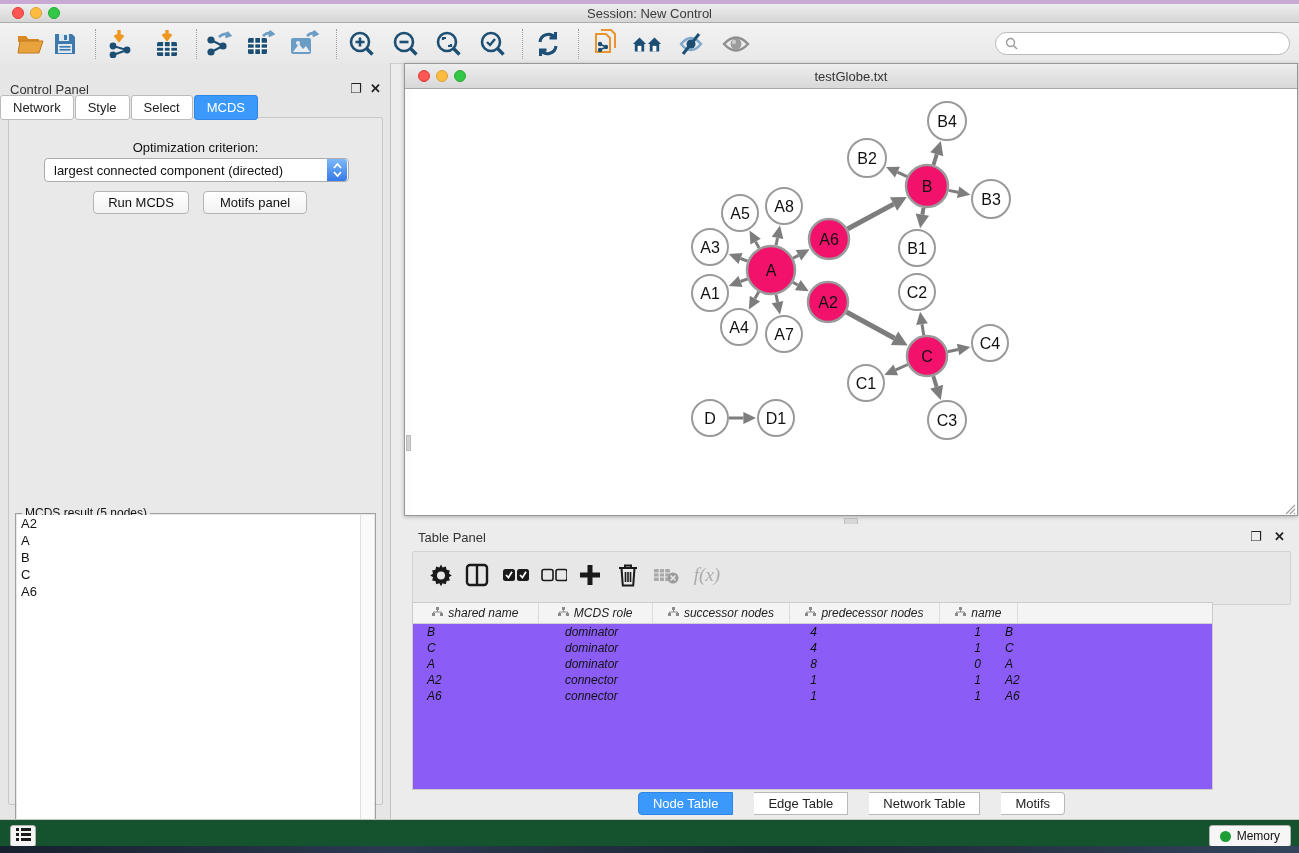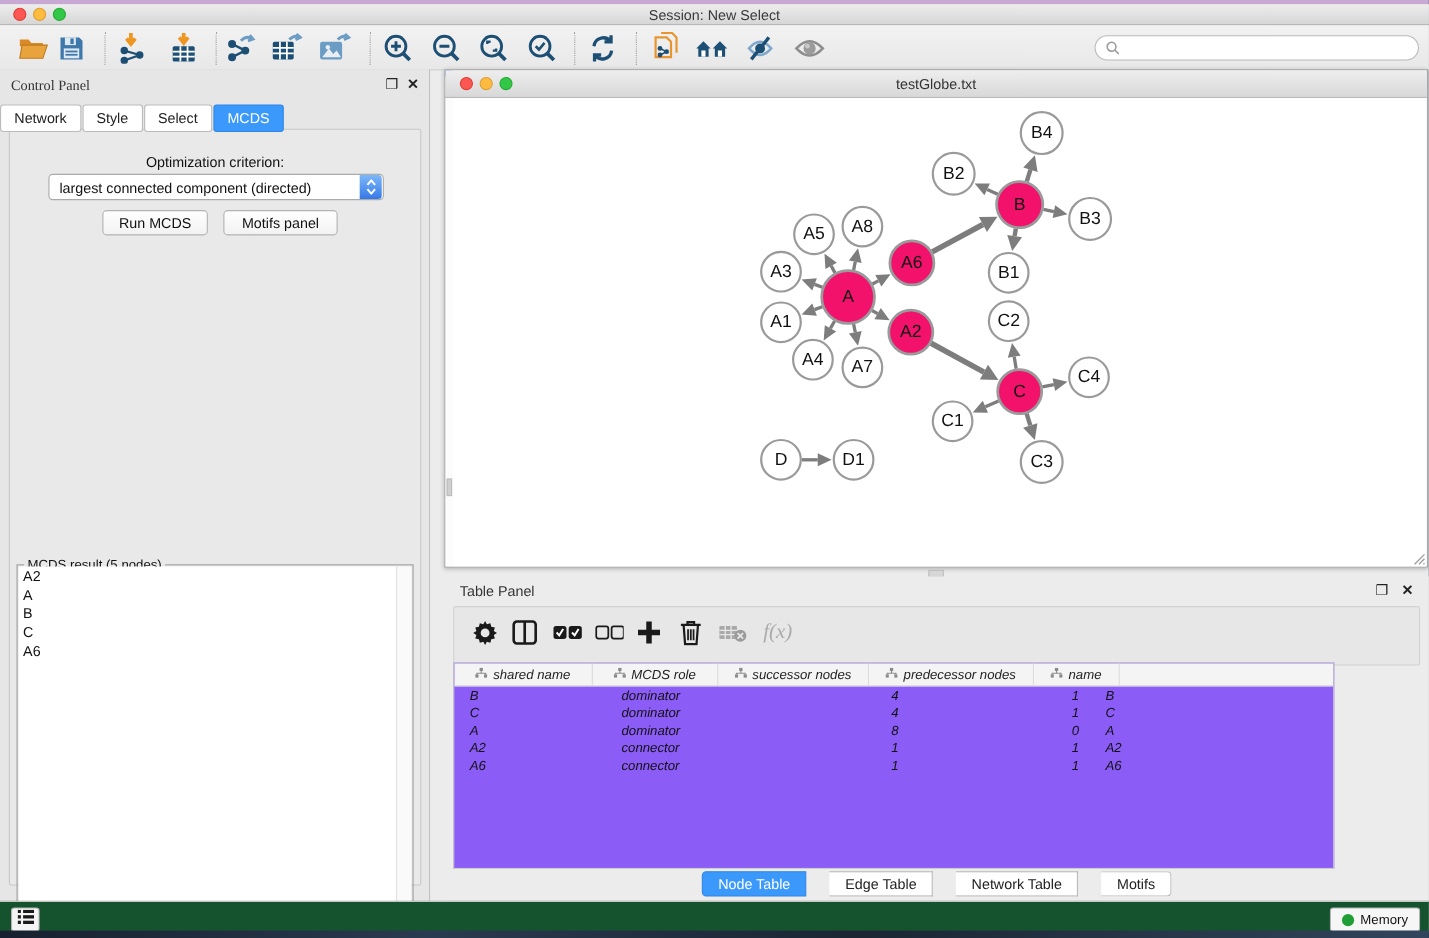--- a/index.html
+++ b/index.html
@@ -32,21 +32,21 @@
     align-items:center; justify-content:center; }
   .tb-sep { position:absolute; top:6px; width:0; height:30px; border-left:1px dotted #9f9f9f; }
   #search-box { position:absolute; left:995px; top:9px; width:295px; height:23px;
     background:#fff; border:1px solid #b9b9b9; border-radius:12px; display:flex; align-items:center; }
   #search-input { border:none; outline:none; background:transparent; flex:1;
     font-size:12px; padding-right:8px; }
 
   
   #control-panel { left:0; top:59px; width:391px; height:756px; background:#e6e6e6;
     border-right:1px solid #c2c2c2; }
-  #cp-header { position:absolute; left:0; top:0; width:100%; height:28px;font-family:Liberation Serif, serif; }
+  #cp-header { position:absolute; left:0; top:12px; width:100%; height:28px; }
   #cp-title { position:absolute; left:10px; top:7px; font-size:13px; color:#333; }
   .panel-ctl { position:absolute; top:7px; font-size:13px; color:#222; line-height:13px; }
   #cp-tabs { position:absolute; left:0; top:32px; width:100%; display:flex; justify-content:flex-start; z-index:3; }
   .cp-tab { font-size:13px; color:#222; background:#fff; border:1px solid #bbb;
     padding:4px 12px; margin-right:1px; border-radius:3px; }
   .cp-tab.active { background:#3b99fc; color:#fff; border-color:#2f86e6; }
   #cp-body { position:absolute; left:8px; top:54px; width:375px; height:688px;
     background:#e9e9e9; border:1px solid #c8c8c8; border-radius:2px; }
   #opt-label { position:absolute; left:0; top:22px; width:100%; text-align:center;
     font-size:13px; color:#111; }
@@ -131,21 +131,21 @@
 
 <div id="stage">
   <div id="desktop-top" class="abs"></div>
 
   <div id="app-window" class="abs">
 
     <div id="titlebar" class="abs">
       <span class="tl red" style="left:12px"></span>
       <span class="tl yellow" style="left:30px"></span>
       <span class="tl green" style="left:48px"></span>
-      <div id="window-title">Session: New Select</div>
+      <div id="window-title">Session: New Control</div>
     </div>
 
     <div id="toolbar" class="abs">
       <div class="tb-icon" style="left:15px">
         <svg width="27" height="24" viewBox="0 0 27 24">
             <path d="M1 4 h8 l2.5 3 H22 v3 H1z" fill="#d98a26"></path>
             <path d="M3 9 h23 l-4 12 H1 z" fill="#e8a33c" stroke="#c07a1e"></path>
           </svg>
       </div>
       <div class="tb-icon" style="left:50px">

